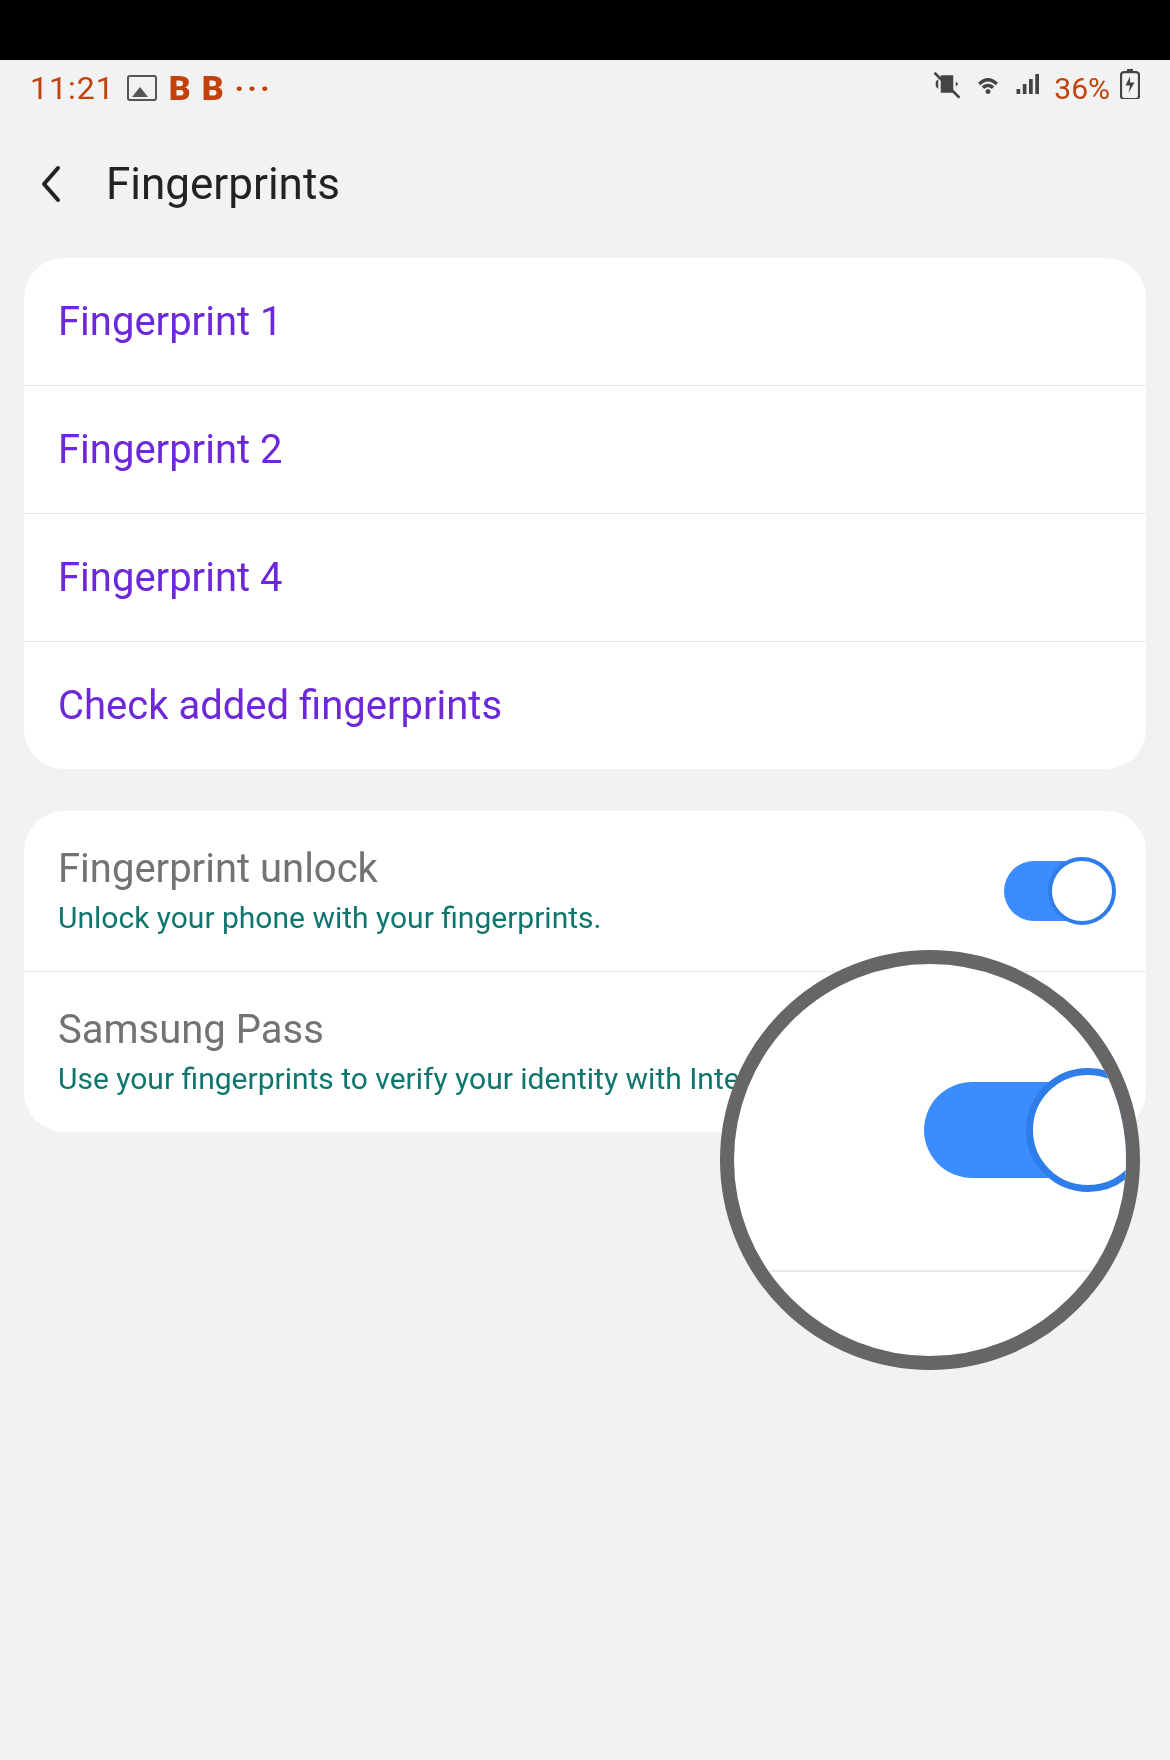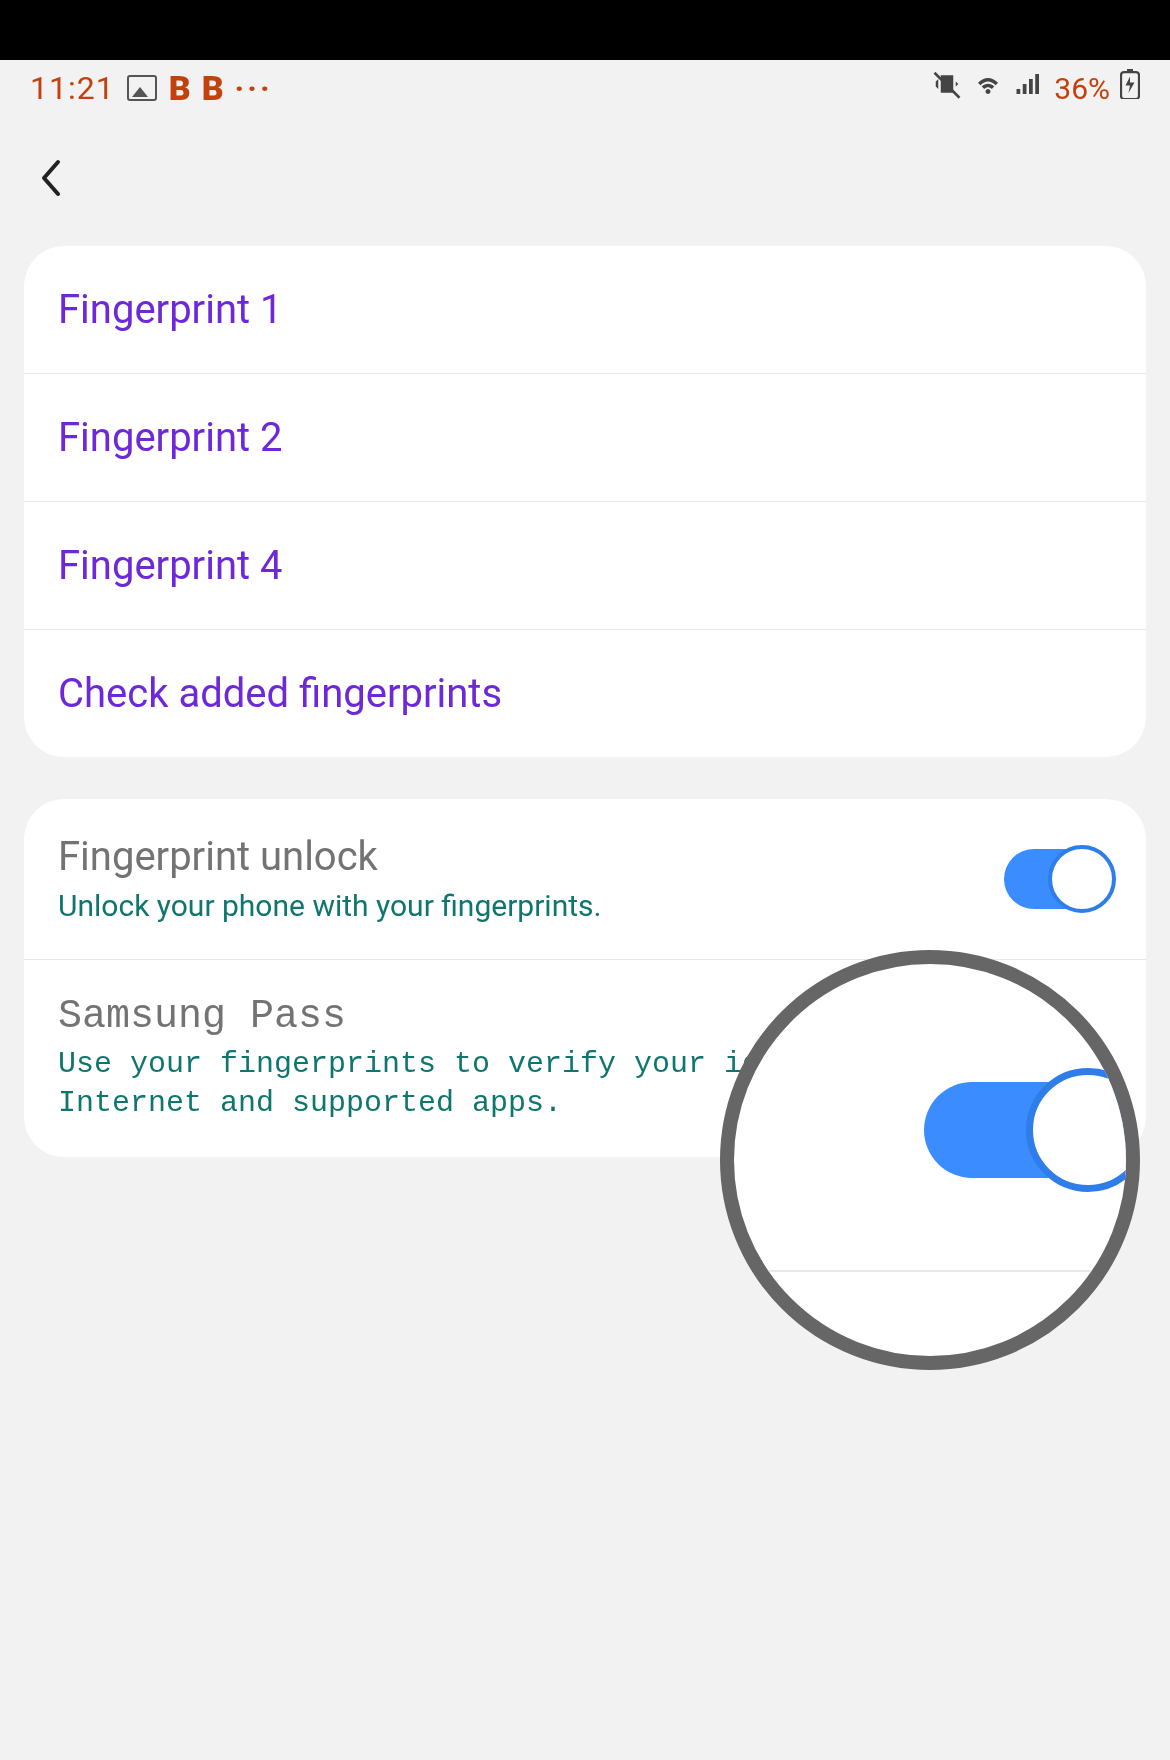--- a/index.html
+++ b/index.html
@@ -64,21 +64,21 @@
     }
     .list-item:last-child { border-bottom: none; }
     .toggle-item {
       padding: 34px 34px;
       border-bottom: 1px solid #e8e8e8;
       display: flex;
       justify-content: space-between;
       align-items: center;
       gap: 30px;
     }
-    .toggle-item:last-child { border-bottom: none; font-family: Liberation Mono, monospace; }
+    .toggle-item:last-child { border-bottom: none; }
     .toggle-text { flex: 1; min-width: 0; }
     .toggle-title {
       font-size: 40px;
       color: #737373;
       margin-bottom: 6px;
     }
     .toggle-sub {
       font-size: 30px;
       color: #0f766e;
       line-height: 1.3;
@@ -188,20 +188,21 @@
     </span>
   </div>
 </div>
 
 <div class="header">
   <div class="back-chevron">
     <svg width="26" height="40" viewBox="0 0 24 40">
         <path d="M20 4 L6 20 L20 36" stroke="#222" stroke-width="4" fill="none" stroke-linecap="round" stroke-linejoin="round"></path>
       </svg>
   </div>
+  <div class="page-title">Fingerprints</div>
 </div>
 
 <div class="card">
   <div class="list-item"><span>Fingerprint 1</span></div>
   <div class="list-item"><span>Fingerprint 2</span></div>
   <div class="list-item"><span>Fingerprint 4</span></div>
   <div class="list-item"><span>Check added fingerprints</span></div>
 </div>
 
 <div class="card">

